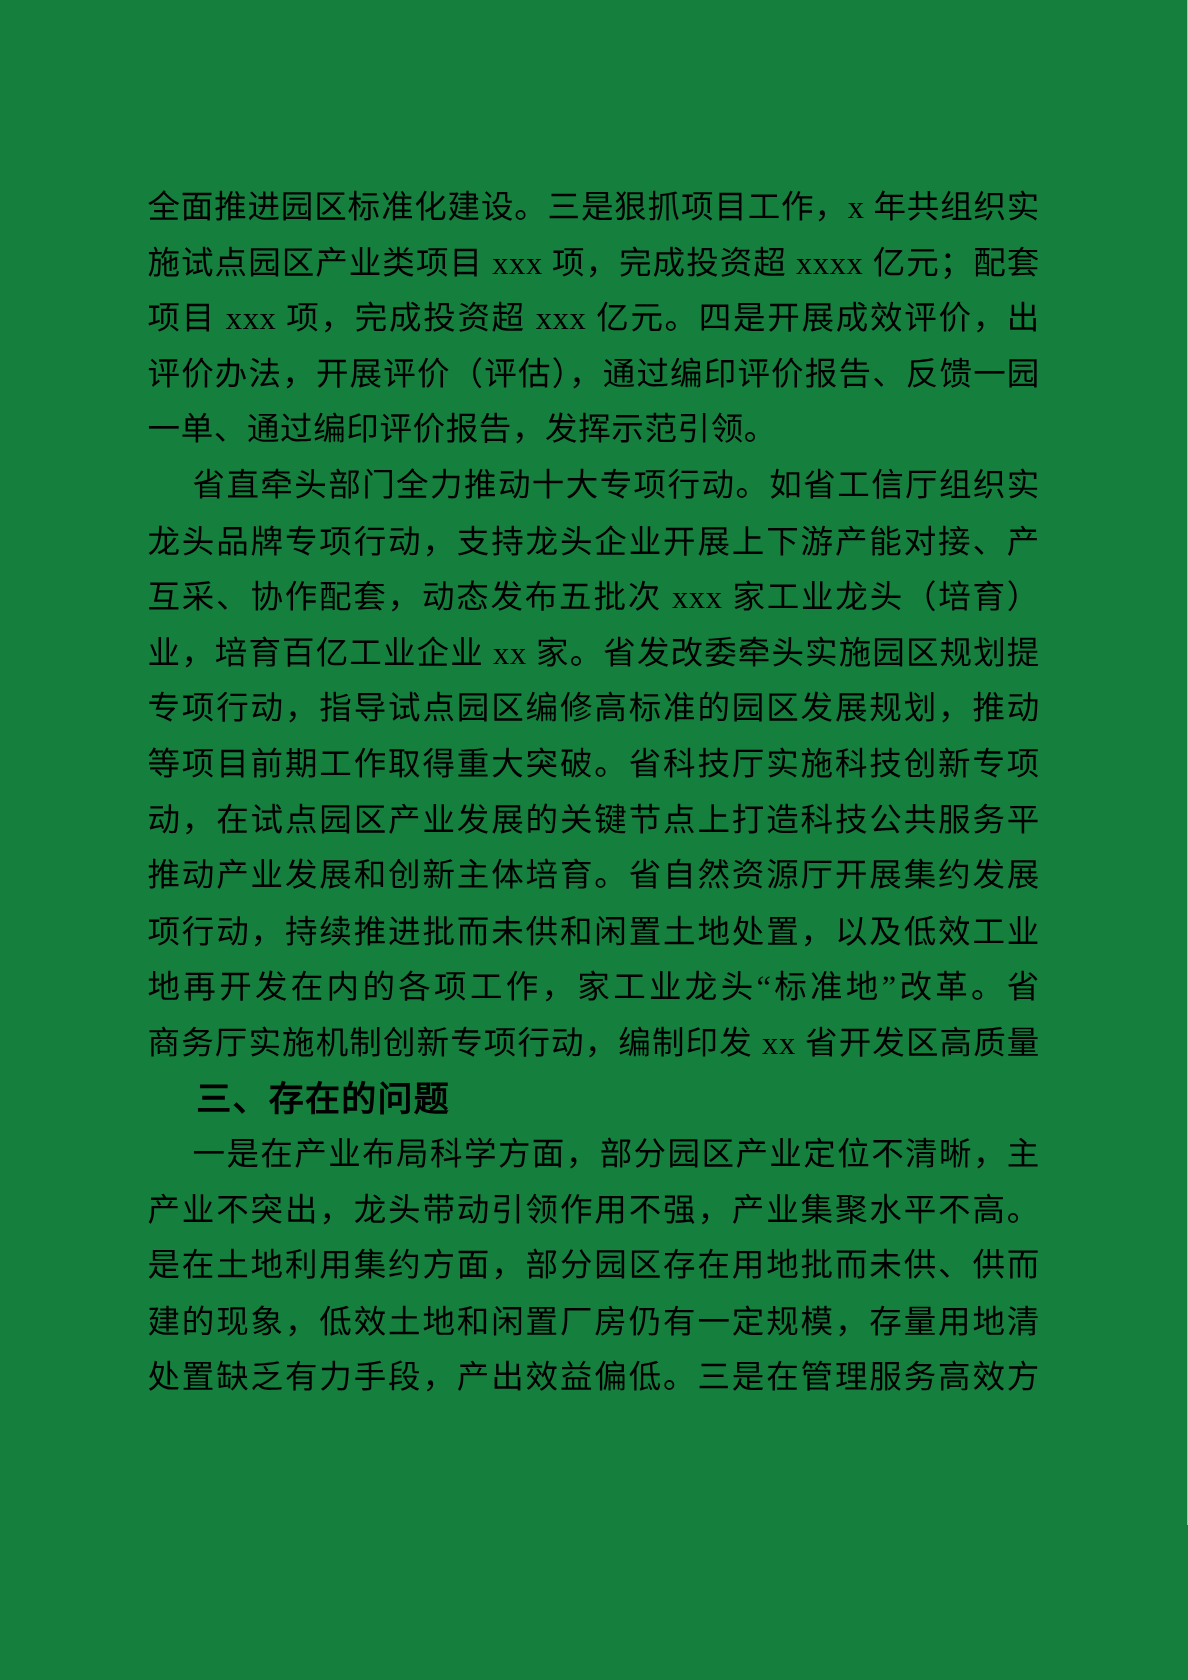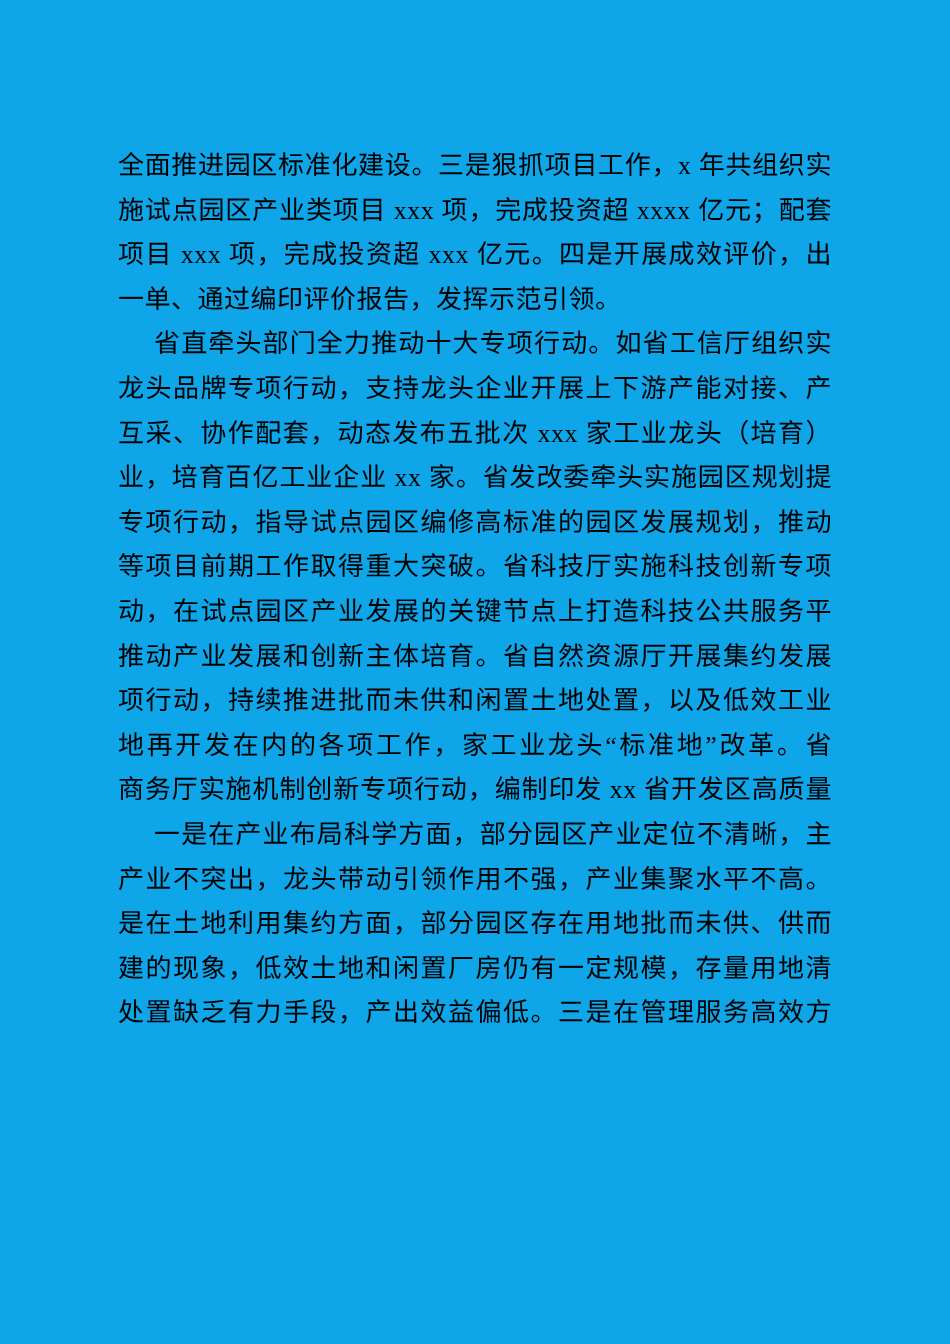--- a/index.html
+++ b/index.html
@@ -4,21 +4,21 @@
 <style>
   html, body {
     margin: 0;
     padding: 0;
     background: #ffffff;
   }
   .page {
     position: relative;
     width: 950px;
     height: 1344px;
-    background: #0ea5e9;
+    background: #15803d;
     overflow: hidden;
     font-family: "Liberation Serif", "DejaVu Serif", serif;
     color: #000000;
   }
   .content {
     position: absolute;
     left: 118px;
     top: 144px;
     width: 714px;
   }
@@ -59,37 +59,39 @@
 </head>
 <body>
 
 <div class="page">
   <div class="content">
 
     <div class="para">
       <div class="tline">全面推进园区标准化建设。三是狠抓项目工作，x 年共组织实</div>
       <div class="tline">施试点园区产业类项目 xxx 项，完成投资超 xxxx 亿元；配套类</div>
       <div class="tline">项目 xxx 项，完成投资超 xxx 亿元。四是开展成效评价，出台</div>
+      <div class="tline">评价办法，开展评价（评估），通过编印评价报告、反馈一园</div>
       <div class="tline para-end">一单、通过编印评价报告，发挥示范引领。</div>
     </div>
 
     <div class="para">
       <div class="tline first-indent">省直牵头部门全力推动十大专项行动。如省工信厅组织实施</div>
       <div class="tline">龙头品牌专项行动，支持龙头企业开展上下游产能对接、产品</div>
       <div class="tline">互采、协作配套，动态发布五批次 xxx 家工业龙头（培育）企</div>
       <div class="tline">业，培育百亿工业企业 xx 家。省发改委牵头实施园区规划提升</div>
       <div class="tline">专项行动，指导试点园区编修高标准的园区发展规划，推动 xx</div>
       <div class="tline">等项目前期工作取得重大突破。省科技厅实施科技创新专项行</div>
       <div class="tline">动，在试点园区产业发展的关键节点上打造科技公共服务平台，</div>
       <div class="tline">推动产业发展和创新主体培育。省自然资源厅开展集约发展专</div>
       <div class="tline">项行动，持续推进批而未供和闲置土地处置，以及低效工业用</div>
       <div class="tline">地再开发在内的各项工作，家工业龙头“标准地”改革。省</div>
       <div class="tline">商务厅实施机制创新专项行动，编制印发 xx 省开发区高质量发</div>
     </div>
 
+    <div class="heading">三、存在的问题</div>
 
     <div class="para">
       <div class="tline first-indent">一是在产业布局科学方面，部分园区产业定位不清晰，主导</div>
       <div class="tline">产业不突出，龙头带动引领作用不强，产业集聚水平不高。二</div>
       <div class="tline">是在土地利用集约方面，部分园区存在用地批而未供、供而未</div>
       <div class="tline">建的现象，低效土地和闲置厂房仍有一定规模，存量用地清理</div>
       <div class="tline">处置缺乏有力手段，产出效益偏低。三是在管理服务高效方面，</div>
     </div>
 
   </div>

